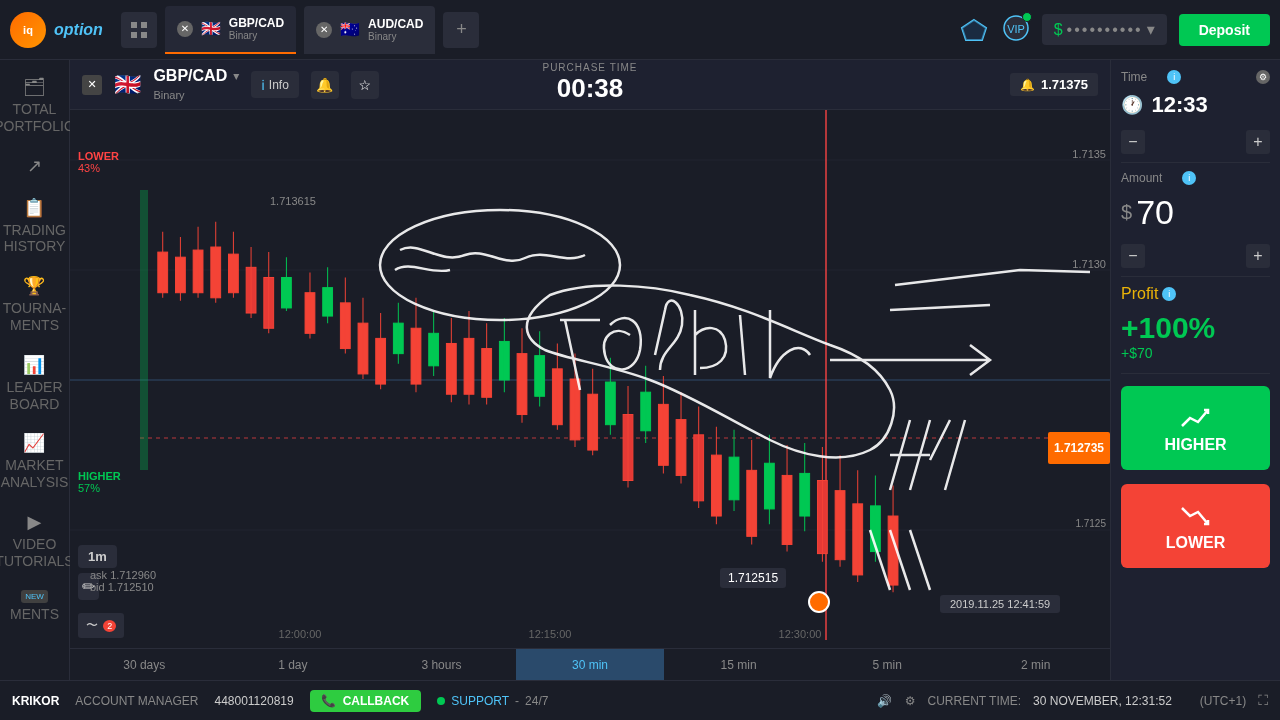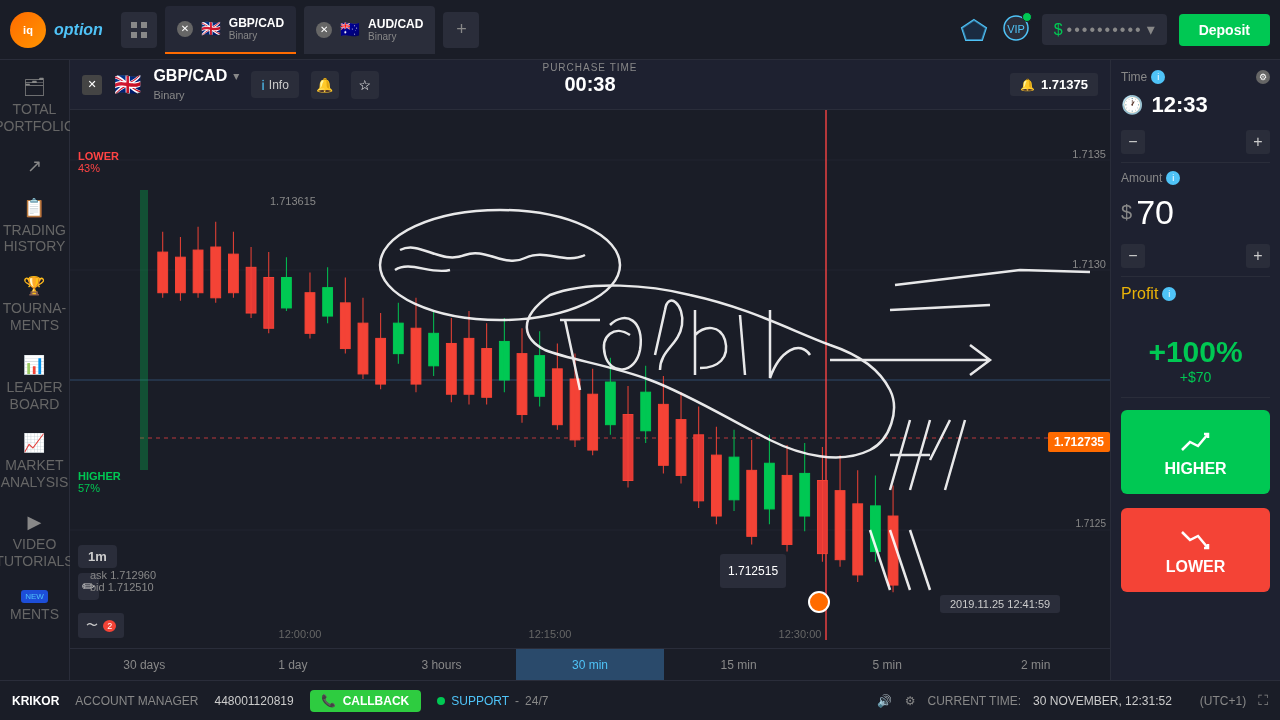--- a/index.html
+++ b/index.html
@@ -153,21 +153,21 @@
       background: #1e2130;
       padding: 10px;
       display: flex;
       flex-direction: column;
       gap: 8px;
       border-left: 1px solid #2a2d3a;
     }
     .panel-row {
       display: flex; justify-content: space-between; align-items: center;
     }
-    .panel-label-with-icon { display: flex; align-items: center; gap: 4px; }
+    .panel-label-with-icon { display: flex; align-items: center; gap: 20px; }
     .stepper-btn {
       width: 24px; height: 24px; background: #2a2d3a; border-radius: 3px;
       display: flex; align-items: center; justify-content: center; cursor: pointer; font-size: 16px; color: #ccc;
     }
     .higher-btn {
       background: #00c853; border-radius: 6px; padding: 16px;
       display: flex; flex-direction: column; align-items: center; gap: 4px; cursor: pointer;
     }
     .lower-btn {
       background: #f44336; border-radius: 6px; padding: 16px;
@@ -300,21 +300,21 @@
     </div>
     <div class="sidebar-item">
       <span class="sidebar-icon">📈</span>
       <span class="sidebar-label">MARKET<br>ANALYSIS</span>
     </div>
     <div class="sidebar-item">
       <span class="sidebar-icon">▶</span>
       <span class="sidebar-label">VIDEO<br>TUTORIALS</span>
     </div>
     <div class="sidebar-item">
-      <span style="font-size:8px;color:#4fc3f7;background:#1d4ed8;padding:2px 4px;border-radius:3px;">NEW</span>
+      <span style="font-size:8px;color:#4fc3f7;background:#404040;padding:2px 4px;border-radius:3px;">NEW</span>
       <span class="sidebar-label">MENTS</span>
     </div>
   </div>
 
   <div class="chart-section">
 
     <div class="instrument-header">
       <div class="close-btn">✕</div>
       <span style="font-size:22px;">🇬🇧</span>
       <div>
@@ -326,21 +326,21 @@
       </div>
       <div class="info-btn">
         <span class="info-icon">ℹ</span>
         <span>Info</span>
       </div>
       <div class="bell-btn">🔔</div>
       <div class="star-btn">☆</div>
 
       <div class="purchase-time" style="position:absolute;left:50%;transform:translateX(-50%);text-align:center;top:2px;">
         <div style="font-size:10px;color:#888;letter-spacing:1px;">PURCHASE TIME</div>
-        <div style="font-size:20px;font-weight:bold;color:#fff;">00:38</div>
+        <div style="font-size:26px;font-weight:bold;color:#fff;">00:38</div>
       </div>
 
       <div style="margin-left:auto;background:#2a2d3a;padding:4px 10px;border-radius:3px;display:flex;align-items:center;gap:6px;">
         <span style="font-size:12px;">🔔</span>
         <span style="font-size:13px;font-weight:bold;color:#fff;">1.71375</span>
       </div>
     </div>
 
     <div class="chart-container" style="position:relative;background:#1a1d27;flex:1;">
 
@@ -353,21 +353,21 @@
         <div style="font-size:11px;color:#00c853;font-weight:bold;">HIGHER</div>
         <div style="font-size:11px;color:#00c853;">57%</div>
       </div>
 
       <div style="position:absolute;left:70px;top:80px;width:8px;height:280px;background:#00c853;opacity:0.3;z-index:2;"></div>
 
       <div style="position:absolute;right:4px;top:38px;font-size:11px;color:#888;">1.7135</div>
       <div style="position:absolute;right:4px;top:148px;font-size:11px;color:#888;">1.7130</div>
       <div style="position:absolute;right:4px;top:408px;font-size:10px;color:#888;">1.7125</div>
 
-      <div style="position:absolute;right:0;top:322px;background:#ff6b00;padding:3px 6px;font-size:12px;font-weight:bold;color:#fff;border-radius:2px;z-index:10;">1.712735</div>
+      <div style="position:absolute;right:0;top:322px;background:#ff6b00;padding:9px 6px;font-size:12px;font-weight:bold;color:#fff;border-radius:2px;z-index:10;">1.712735</div>
 
       <svg style="position:absolute;top:0;left:0;width:100%;height:100%;pointer-events:none;">
 
         <line x1="0" y1="50" x2="1080" y2="50" stroke="#2a2d3a" stroke-width="0.5"></line>
         <line x1="0" y1="160" x2="1080" y2="160" stroke="#2a2d3a" stroke-width="0.5"></line>
         <line x1="0" y1="270" x2="1080" y2="270" stroke="#2a2d3a" stroke-width="0.5"></line>
         <line x1="0" y1="270" x2="1080" y2="270" stroke="#3a6fa0" stroke-width="1" opacity="0.5"></line>
         <line x1="0" y1="420" x2="1080" y2="420" stroke="#2a2d3a" stroke-width="0.5"></line>
 
         <line x1="70" y1="328" x2="1080" y2="328" stroke="#ff4444" stroke-width="1" stroke-dasharray="4,4" opacity="0.7"></line>
@@ -509,21 +509,21 @@
         <div>ask 1.712960</div>
         <div>bid 1.712510</div>
       </div>
 
       <div style="position:absolute;left:8px;bottom:80px;background:#2a2d3a;color:#ccc;padding:4px 10px;border-radius:4px;font-size:13px;font-weight:bold;cursor:pointer;">1m</div>
 
       <div style="position:absolute;left:8px;bottom:48px;background:#2a2d3a;color:#ccc;padding:4px;border-radius:4px;font-size:16px;cursor:pointer;">✏</div>
 
       <div style="position:absolute;bottom:35px;left:738px;width:22px;height:22px;border-radius:50%;background:#ff6b00;border:2px solid #fff;cursor:pointer;z-index:10;"></div>
 
-      <div style="position:absolute;bottom:60px;left:650px;background:#2a2d3a;color:#fff;padding:10px 8px;border-radius:3px;font-size:12px;">1.712515</div>
+      <div style="position:absolute;bottom:60px;left:650px;background:#2a2d3a;color:#fff;padding:3px 8px;border-radius:3px;font-size:12px;">1.712515</div>
 
       <div style="position:absolute;bottom:35px;left:870px;background:#2a2d3a;color:#ccc;padding:3px 10px;border-radius:3px;font-size:11px;">2019.11.25 12:41:59</div>
 
       <div style="position:absolute;left:8px;bottom:10px;background:#2a2d3a;color:#ccc;padding:4px 8px;border-radius:3px;font-size:12px;cursor:pointer;">
         <span>〜</span>
         <span style="font-size:9px;background:#f44336;border-radius:50%;padding:1px 4px;color:#fff;margin-left:2px;">2</span>
       </div>
 
     </div>
 
@@ -589,21 +589,21 @@
     </div>
 
     <div class="divider"></div>
 
     <div class="panel-row">
       <div style="display:flex;align-items:center;gap:4px;">
         <span style="font-size:16px;color:#eab308;">Profit</span>
         <div class="info-circle">i</div>
       </div>
     </div>
-    <div style="text-align:center;margin-bottom:4px;margin-top:24px;">
+    <div style="margin-bottom:4px;">
       <div style="font-size:30px;font-weight:bold;color:#00c853;">+100%</div>
       <div style="font-size:14px;color:#00c853;">+$70</div>
     </div>
 
     <div class="divider"></div>
 
     <div class="higher-btn" style="margin-top:4px;">
       <svg width="36" height="30" viewBox="0 0 36 30">
         <polyline points="4,24 12,16 20,20 30,8" stroke="white" stroke-width="2.5" fill="none"></polyline>
         <polyline points="26,8 30,8 30,12" stroke="white" stroke-width="2.5" fill="none"></polyline>

